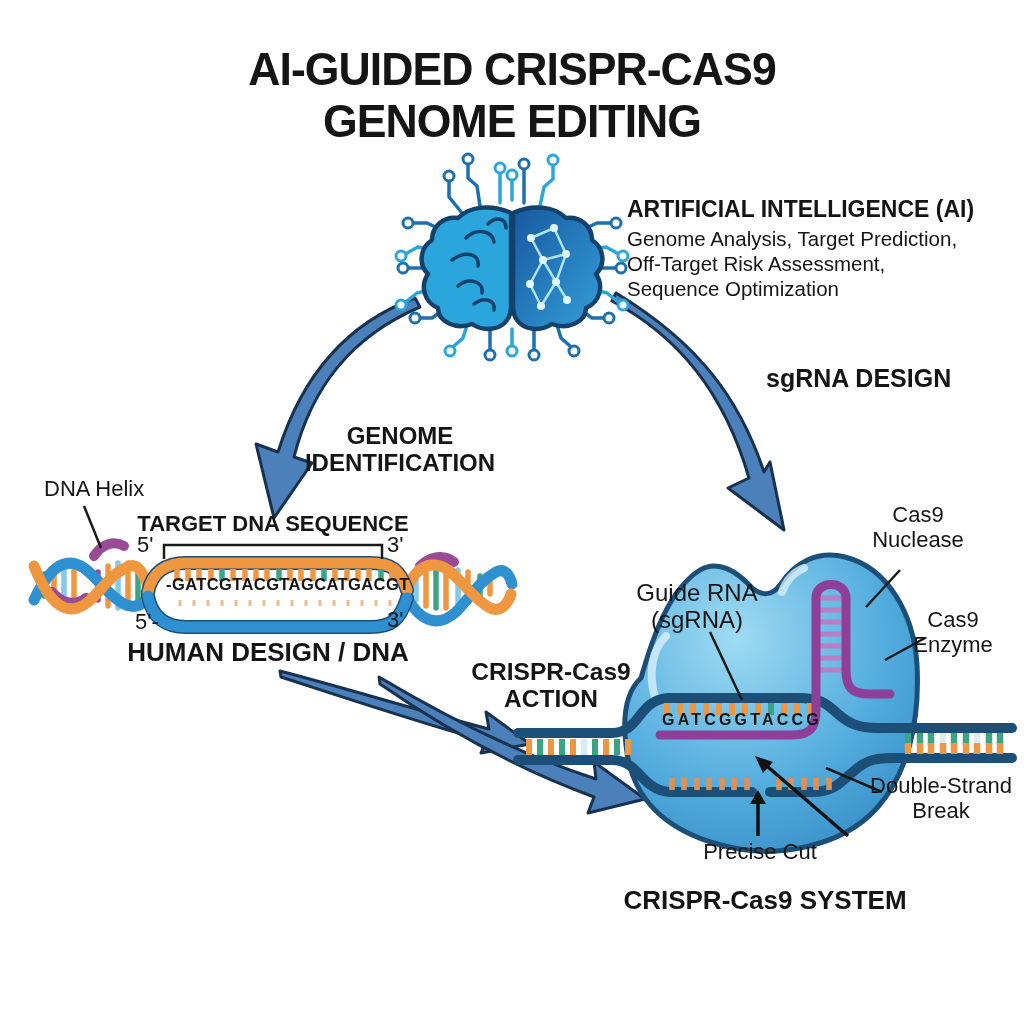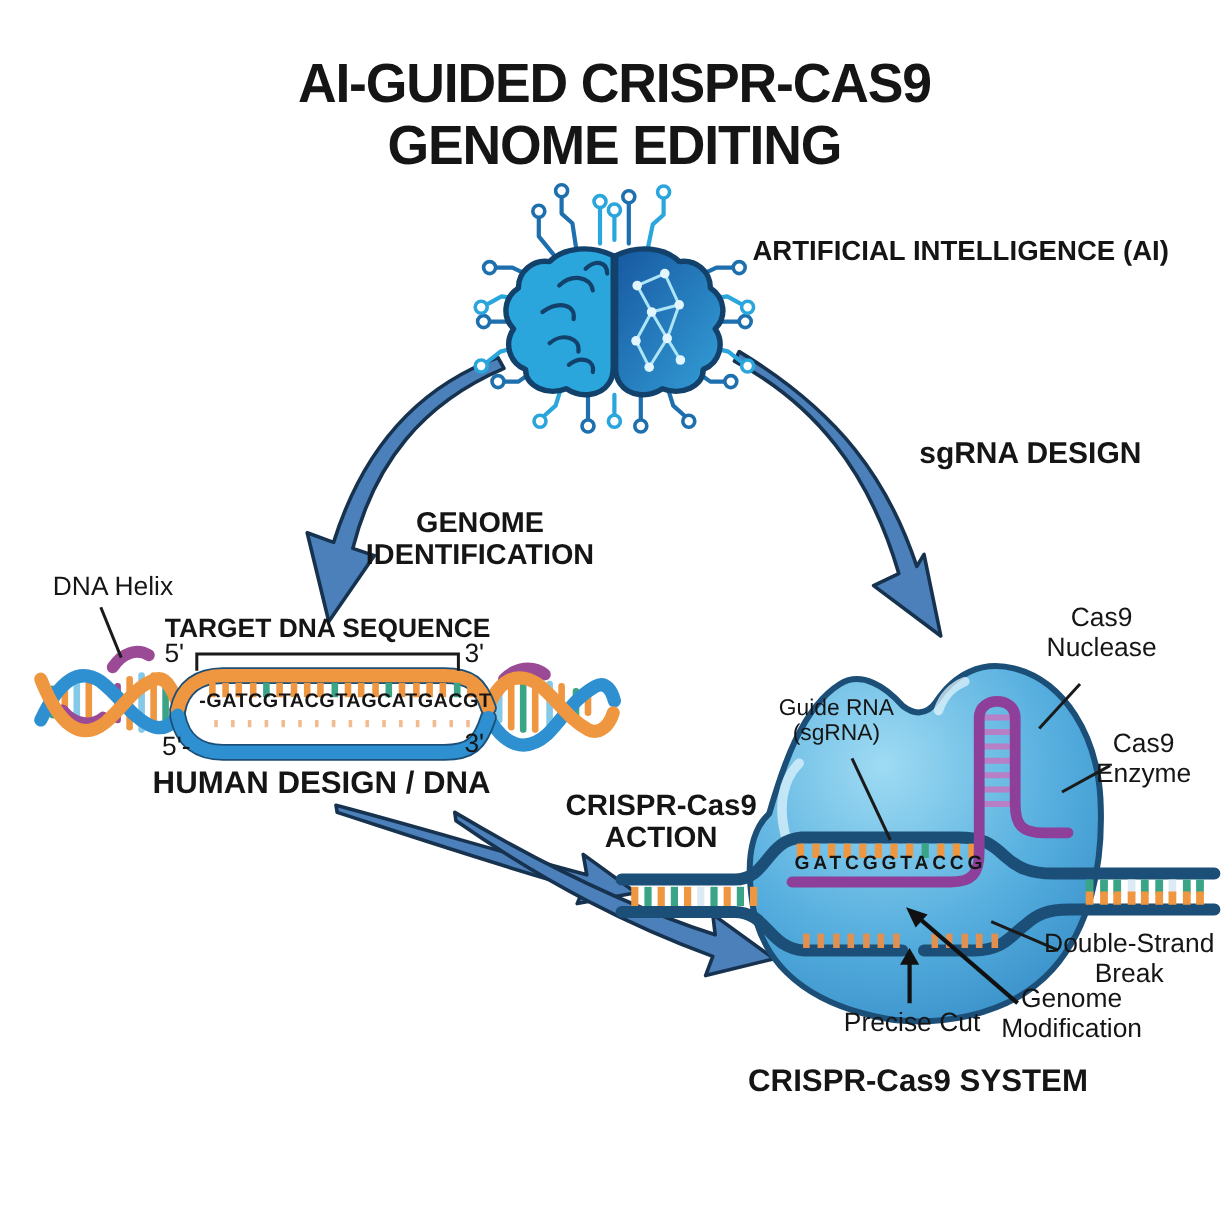--- a/index.html
+++ b/index.html
@@ -309,36 +309,36 @@
     <polygon points="758,790 750,804 766,804" fill="#111"></polygon>
   </g>
 </svg>
 
 <div class="lbl title" style="top:44px;left:0;">
   <div>AI-GUIDED CRISPR-CAS9</div>
   <div>GENOME EDITING</div>
 </div>
 
 <div class="lbl b" style="left:627px;top:197px;font-size:23px;">ARTIFICIAL INTELLIGENCE (AI)</div>
+<div class="lbl" style="left:627px;top:226px;width:345px;font-size:20.5px;line-height:1.22;">Genome Analysis, Target Prediction, Off-Target Risk Assessment, Sequence Optimization</div>
 
 <div class="lbl b" style="left:766px;top:364px;font-size:25px;">sgRNA DESIGN</div>
 <div class="lbl c b" style="left:400px;top:423px;width:230px;font-size:24px;">GENOME IDENTIFICATION</div>
 <div class="lbl c b" style="left:551px;top:658px;width:230px;font-size:24.5px;">CRISPR-Cas9 ACTION</div>
 
 <div class="lbl" style="left:44px;top:477px;font-size:22px;">DNA Helix</div>
 <div class="lbl c b" style="left:273px;top:512px;font-size:22px;">TARGET DNA SEQUENCE</div>
 <div class="lbl" style="left:137px;top:533px;font-size:22px;">5'</div>
 <div class="lbl" style="left:387px;top:533px;font-size:22px;">3'</div>
 <div class="lbl" style="left:135px;top:610px;font-size:22px;">5'-</div>
 <div class="lbl" style="left:387px;top:608px;font-size:22px;">3'</div>
 <div class="lbl seq" style="left:166px;top:575px;font-size:16.5px;letter-spacing:0.4px;">-GATCGTACGTAGCATGACGT</div>
 <div class="lbl c b" style="left:268px;top:638px;font-size:26px;white-space:nowrap;">HUMAN DESIGN / DNA</div>
 
-<div class="lbl c" style="left:697px;top:580px;width:145px;font-size:19px;">Guide RNA (sgRNA)</div>
+<div class="lbl c" style="left:697px;top:580px;width:145px;font-size:24px;">Guide RNA (sgRNA)</div>
 <div class="lbl c" style="left:918px;top:503px;width:120px;font-size:22px;">Cas9 Nuclease</div>
 <div class="lbl c" style="left:953px;top:608px;width:110px;font-size:22px;">Cas9 Enzyme</div>
 <div class="lbl c" style="left:941px;top:774px;width:175px;font-size:22px;">Double-Strand Break</div>
-<div class="lbl c" style="left:893px;top:820px;width:160px;font-size:22px;">Genome Modification</div>
 <div class="lbl c" style="left:760px;top:840px;width:160px;font-size:22px;">Precise Cut</div>
 <div class="lbl seq" style="left:662px;top:711px;font-size:16px;letter-spacing:3.2px;">GATCGGTACCG</div>
 <div class="lbl c b" style="left:765px;top:886px;font-size:26px;white-space:nowrap;">CRISPR-Cas9 SYSTEM</div>
 
 </div>
 
 </body></html>

